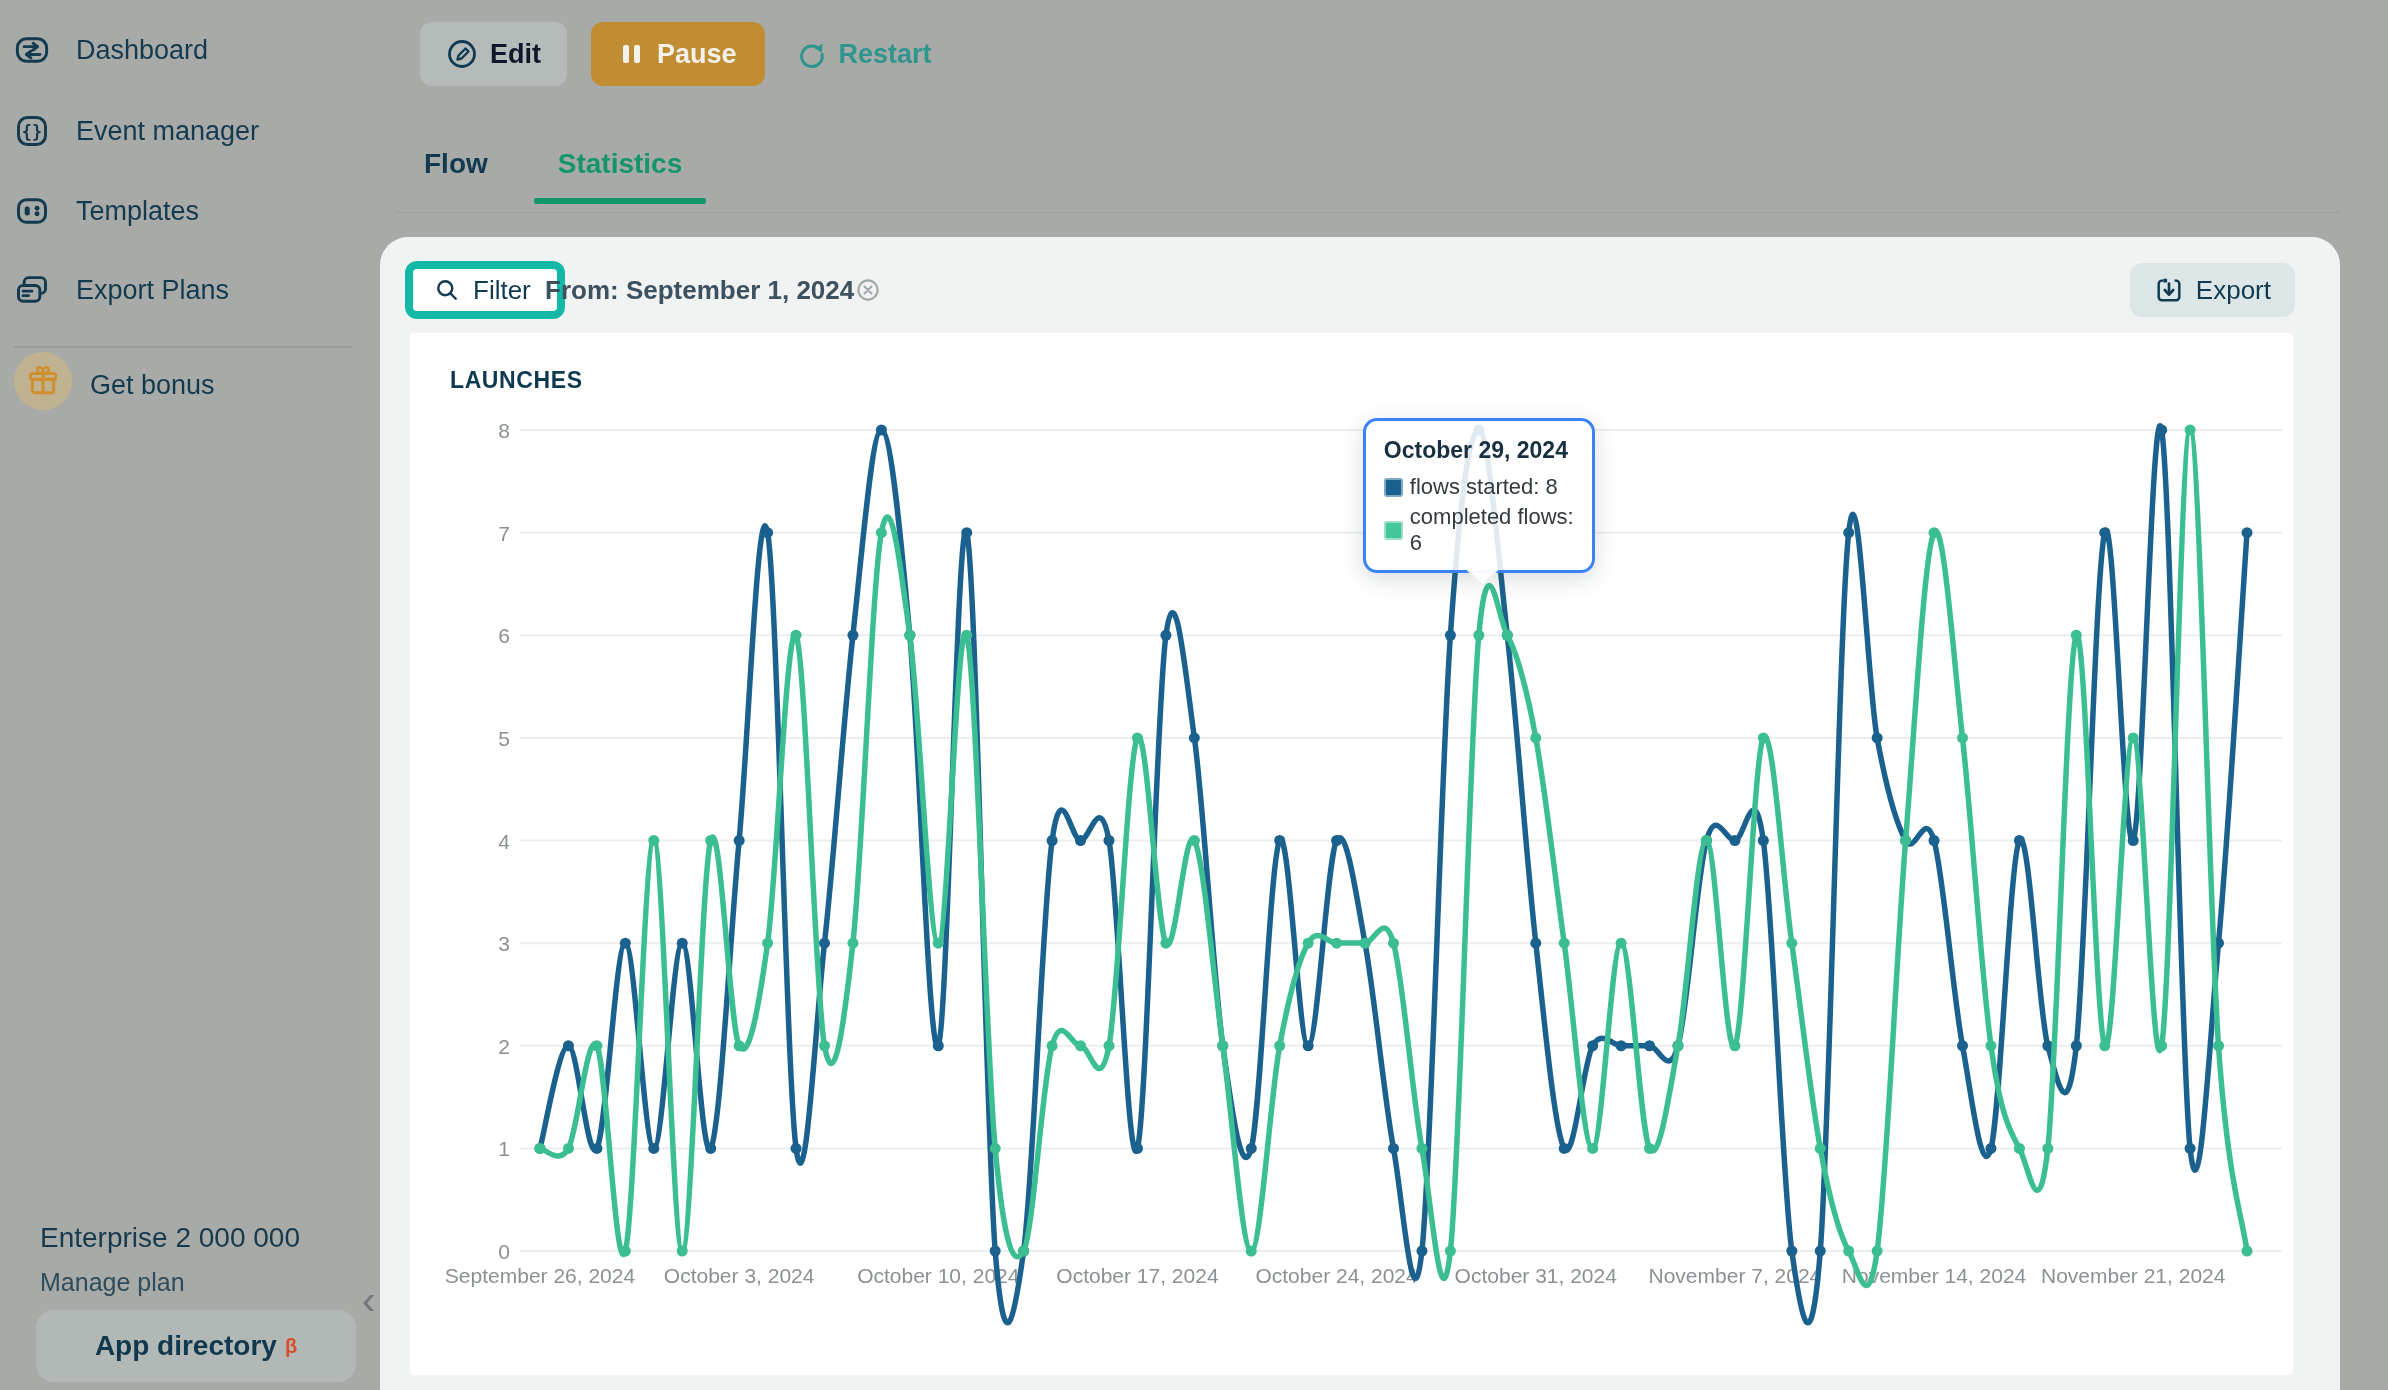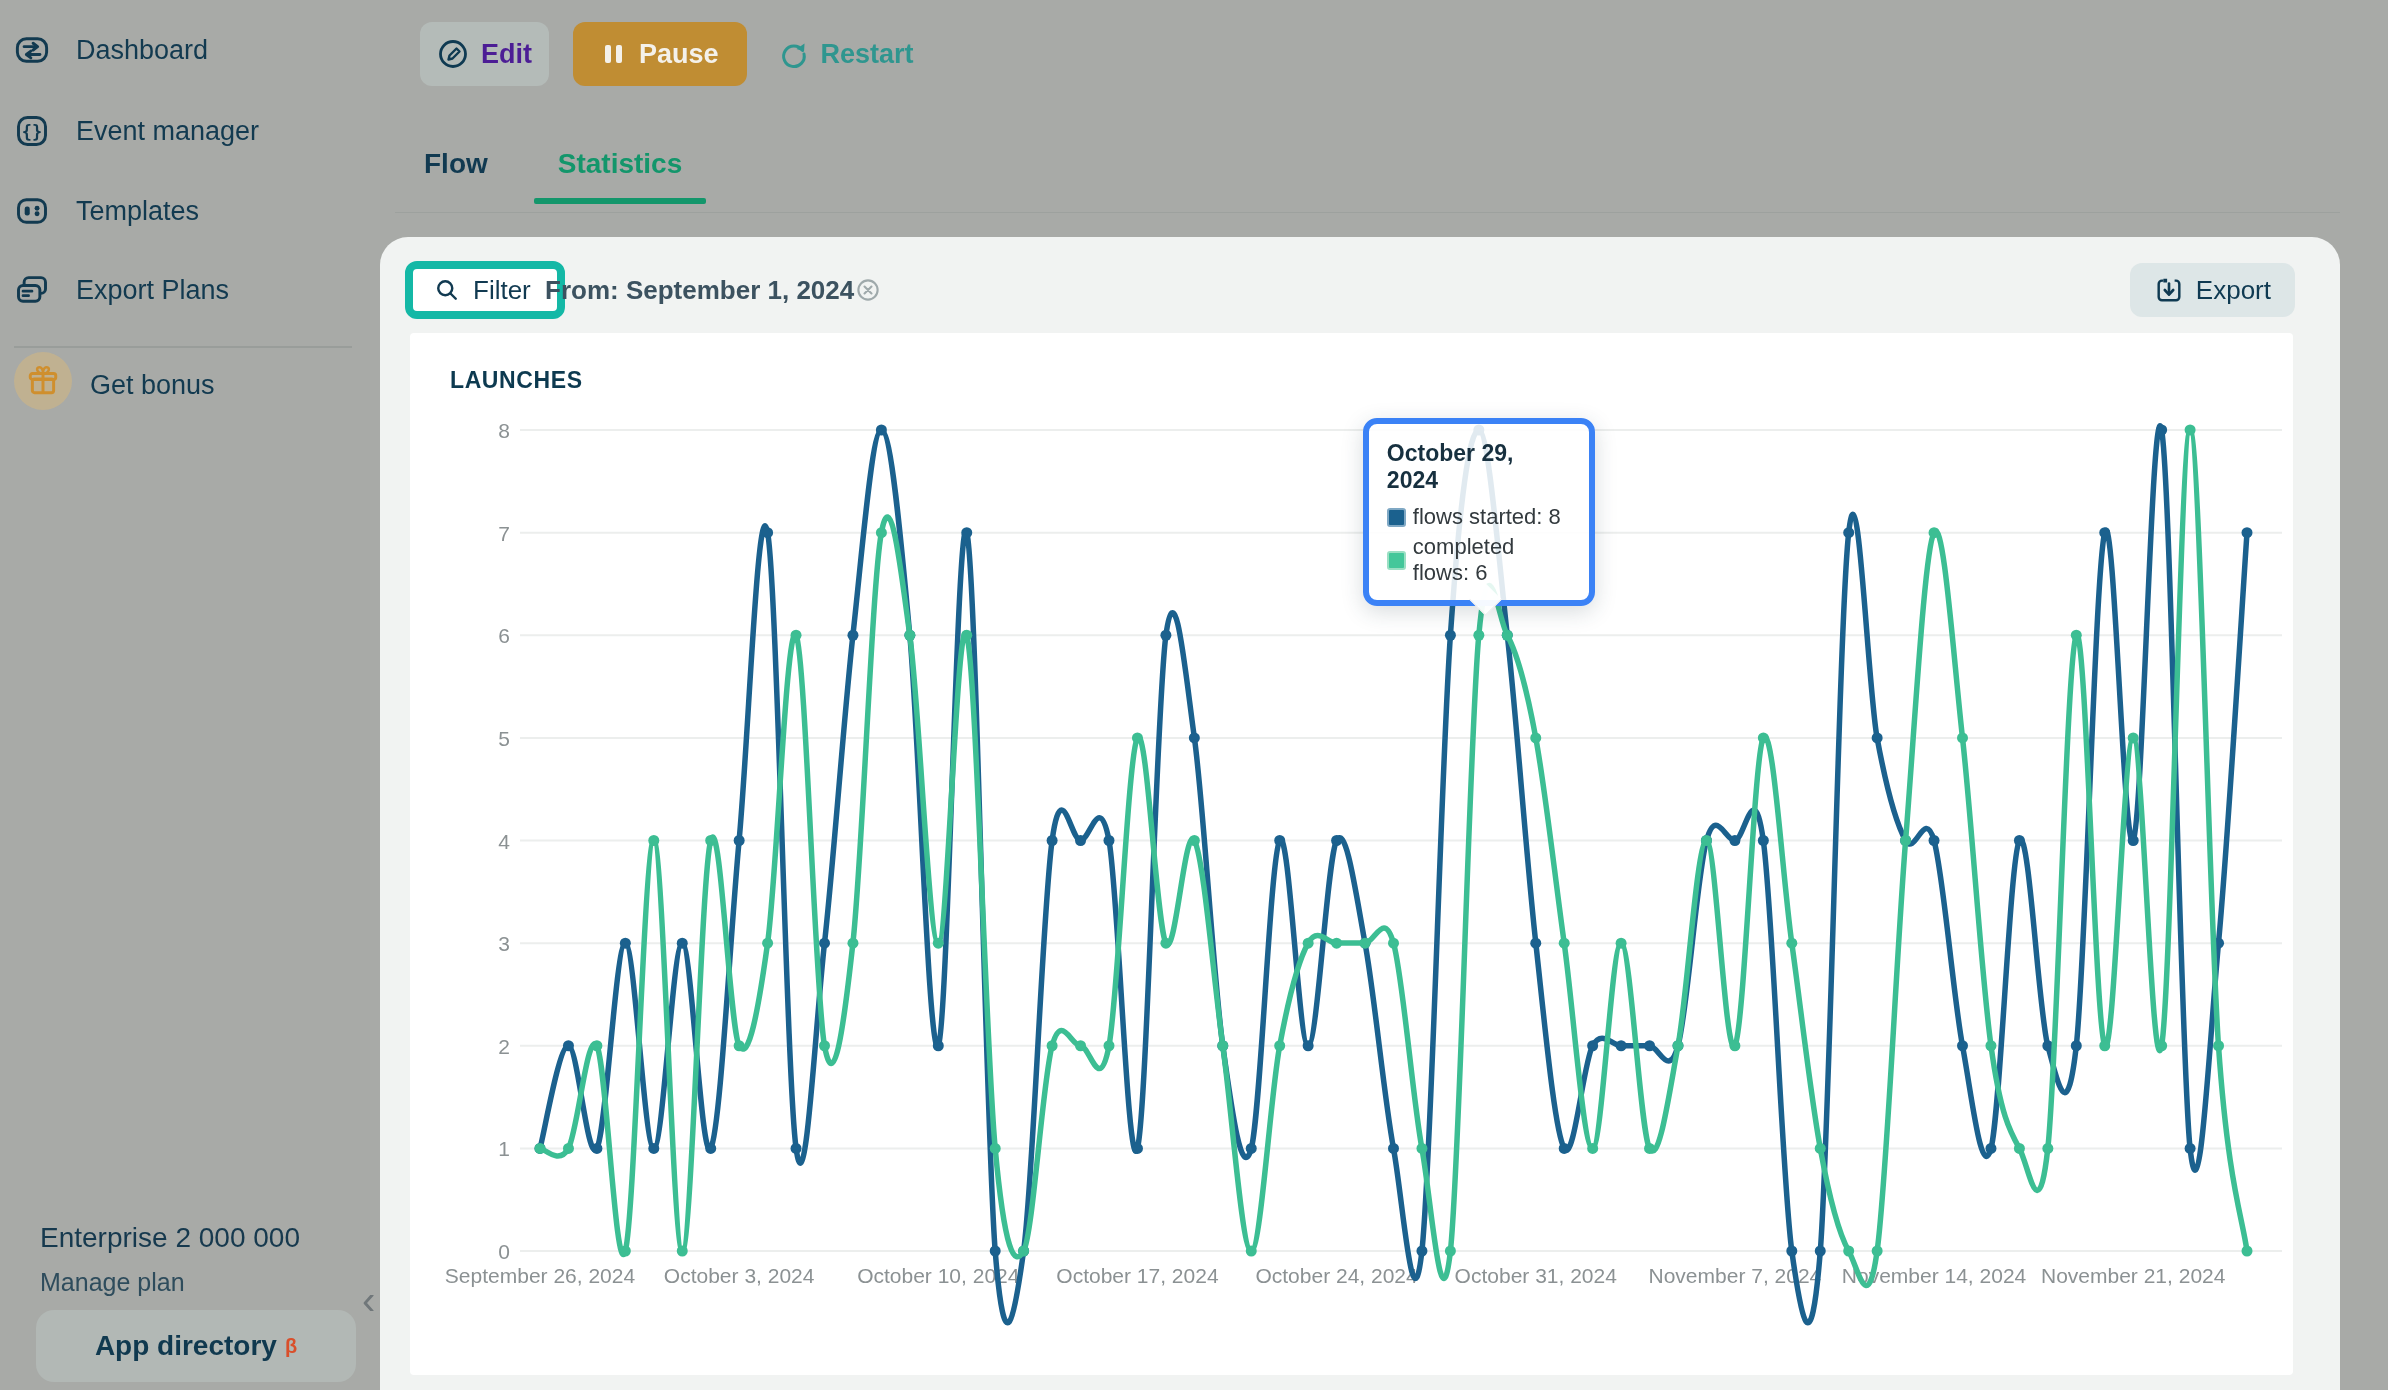--- a/index.html
+++ b/index.html
@@ -16,21 +16,21 @@
   .side-footer { position:absolute; left:40px; top:1222px; }
   .plan-name { font-size:28px; font-weight:500; color:#16394e; }
   .manage-plan { font-size:25px; color:#2e4c5c; margin-top:14px; cursor:pointer; }
   .app-dir { position:absolute; left:36px; top:1310px; width:320px; height:72px; background:#b2b8b5; border-radius:18px; border:none; display:flex; align-items:center; justify-content:center; font-size:28px; font-weight:700; color:#10394f; cursor:pointer; font-family:"Liberation Sans", sans-serif; }
   .app-dir sup { color:#d94f2b; font-size:20px; margin-left:8px; font-weight:700; }
   .collapse { position:absolute; left:362px; top:1280px; font-size:40px; color:#70777a; cursor:pointer; line-height:1; }
 
   
   .toolbar { position:absolute; left:420px; top:22px; display:flex; align-items:center; gap:24px; }
   .btn { display:flex; align-items:center; gap:12px; border:none; border-radius:12px; font-size:27px; font-weight:700; cursor:pointer; font-family:"Liberation Sans", sans-serif; }
-  .btn-edit { background:#b4bbb8; color:#4c1d95; height:64px; padding:0 17px; }
+  .btn-edit { background:#b4bbb8; color:#0f172a; height:64px; padding:0 26px; }
   .btn-pause { background:#c08d33; color:#f4f1ea; height:64px; padding:0 28px; }
   .btn-restart { background:transparent; color:#2f968f; height:64px; padding:0 6px; }
 
   
   .tabs { position:absolute; left:424px; top:148px; display:flex; gap:70px; }
   .tab { font-size:28px; font-weight:700; padding-bottom:24px; cursor:pointer; }
   .tab.inactive { color:#113a51; }
   .tab.active { color:#13966b; position:relative; }
   .tab.active .tab-underline { position:absolute; left:-24px; right:-24px; bottom:0; height:6px; background:#13966b; border-radius:2px; }
   .tabs-hairline { position:absolute; left:395px; top:212px; width:1945px; height:1px; background:#9da19e; }
@@ -44,21 +44,21 @@
   .date-chip .txt { font-size:26px; font-weight:700; color:#3c5260; }
   .clear-x { cursor:pointer; display:inline-flex; }
   .btn-export { position:absolute; right:45px; top:26px; height:54px; padding:0 24px; background:#dde6e7; border:none; border-radius:12px; display:flex; align-items:center; gap:12px; font-size:26px; font-weight:500; color:#0f3a52; cursor:pointer; font-family:"Liberation Sans", sans-serif; }
 
   
   .card { position:absolute; left:30px; top:96px; width:1883px; height:1042px; background:#ffffff; border-radius:4px;padding-left:47px; }
   .chart-title { position:absolute; left:40px; top:34px; font-size:23px; font-weight:700; letter-spacing:0.6px; color:#0d3a50; }
   .chart-svg { position:absolute; left:0; top:0; }
 
   
-  .tooltip { position:absolute; width:232px; background:rgba(255,255,255,0.87); border:6px solid #3b82f6; border-radius:14px; box-shadow:0 6px 22px rgba(40,60,70,0.18); padding:16px 18px 14px 18px; z-index:5; }
+  .tooltip { position:absolute; width:232px; background:rgba(255,255,255,0.87); border:3px solid #3b82f6; border-radius:14px; box-shadow:0 6px 22px rgba(40,60,70,0.18); padding:16px 18px 14px 18px; z-index:5; }
   .tooltip:after { content:""; position:absolute; bottom:-11px; width:22px; height:22px; background:rgba(255,255,255,0.95); transform:rotate(45deg); border-right:1px solid #ececec; border-bottom:1px solid #ececec; }
   .tt-date { font-size:23px; font-weight:700; color:#17303f; margin-bottom:10px; }
   .tt-row { display:flex; align-items:center; gap:7px; margin-top:4px; }
   .tt-chip { width:19px; height:19px; border-radius:3px; flex:0 0 19px; }
   .tt-text { font-size:22px; color:#333a3e; }
 </style>
 <style>.tooltip:after{ left:105px; }</style></head>
 <body>
 
 <div class="sidebar">

